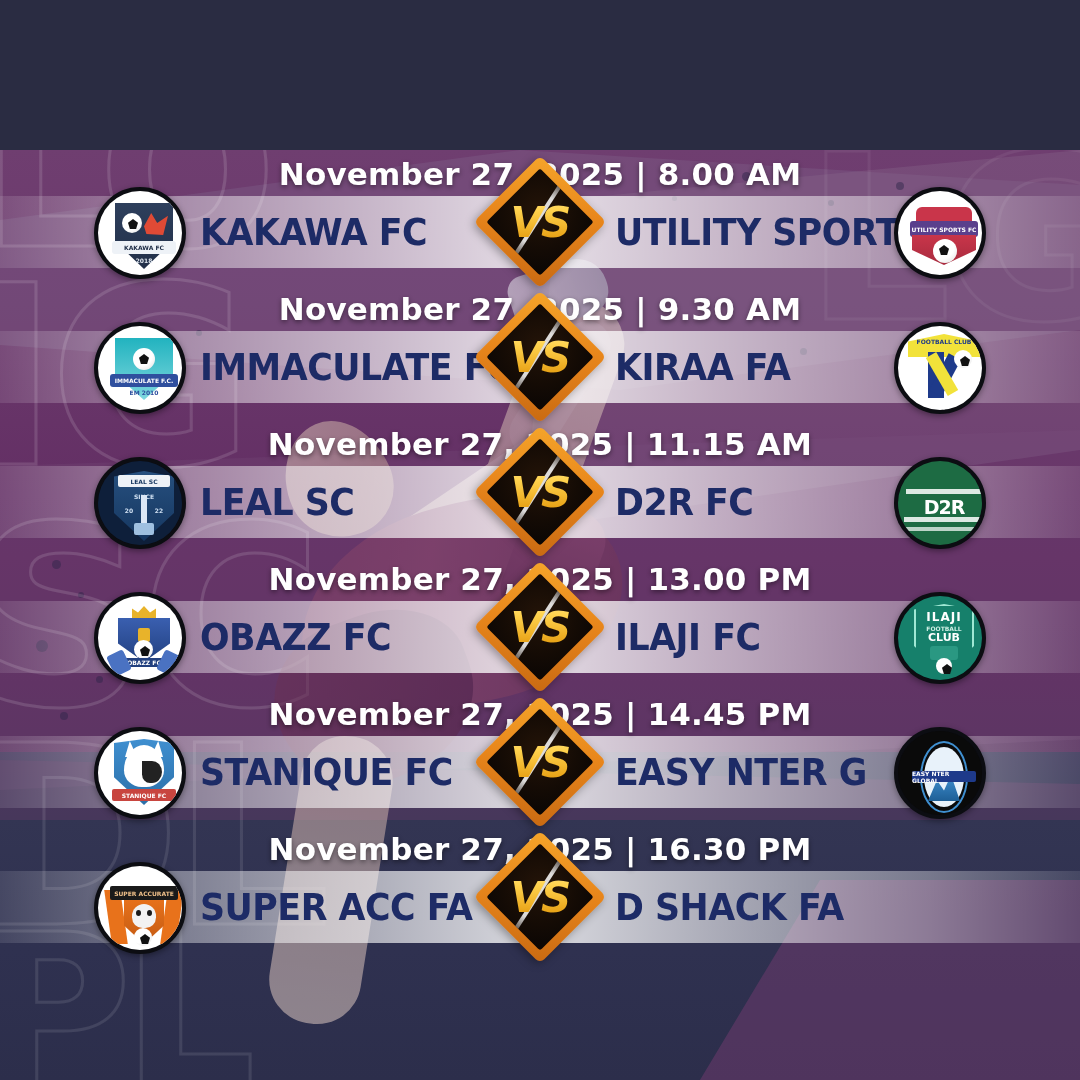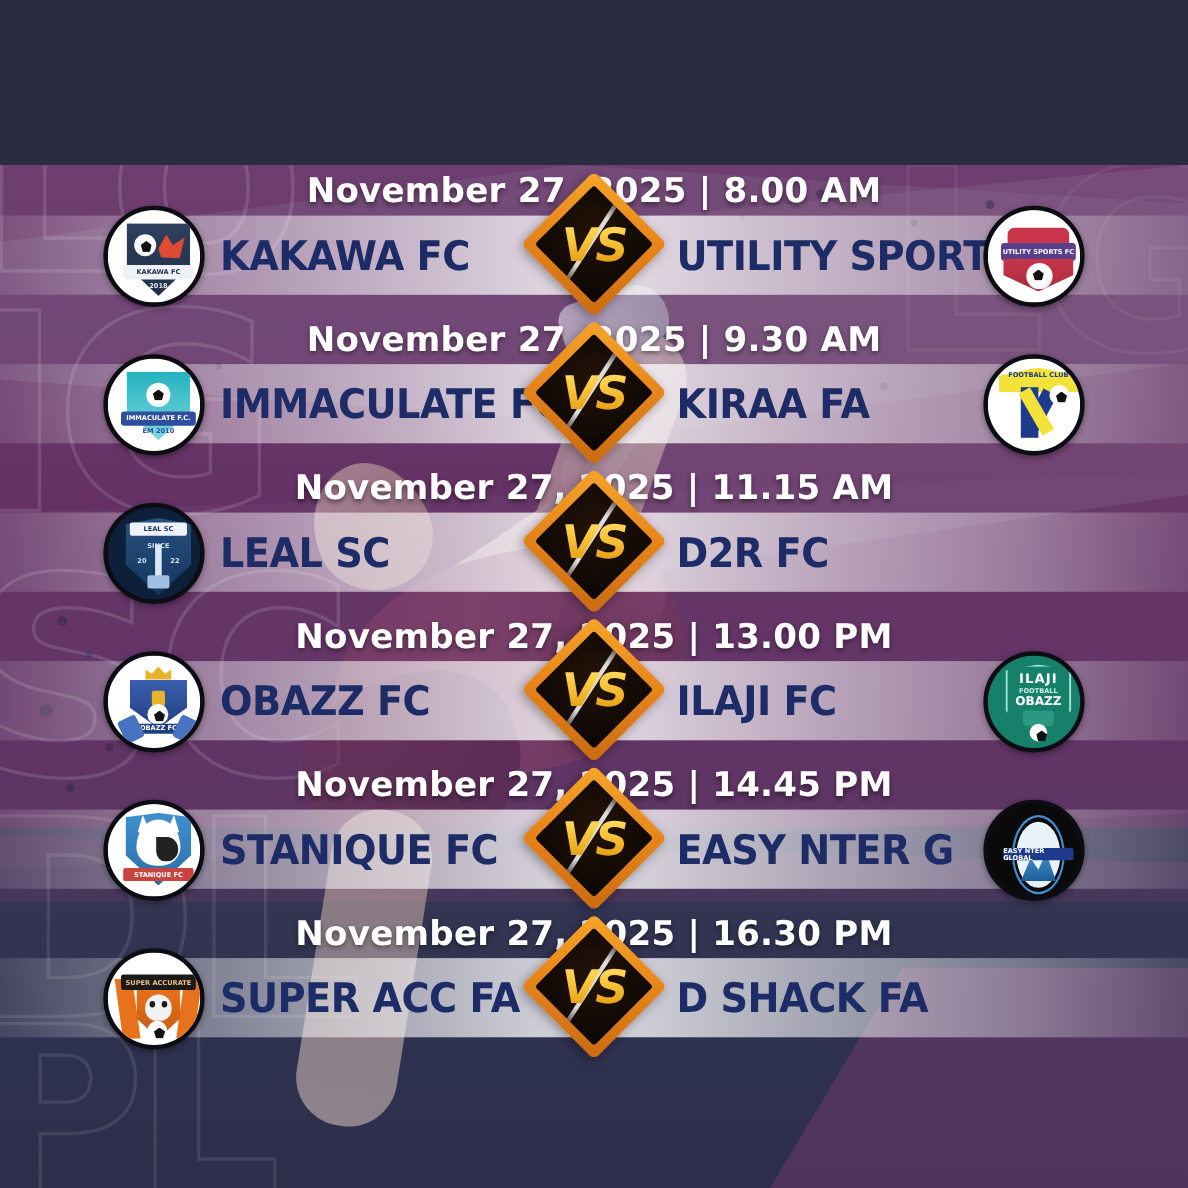--- a/index.html
+++ b/index.html
@@ -400,20 +400,28 @@
         </div>
       </div>
       <div class="team-name team-left">LEAL SC</div>
       <div class="vs">
         <div class="vs-inner">
           <div class="vs-slash"></div>
           <div class="vs-text">VS</div>
         </div>
       </div>
       <div class="team-name team-right">D2R FC</div>
+      <div class="logo logo-r">
+        <div class="logo-inner" style="background:#1d6b43;">
+          <div style="position:absolute;left:8px;top:28px;width:76px;height:5px;background:#fff;opacity:.85;"></div>
+          <div style="position:absolute;left:6px;top:56px;width:80px;height:5px;background:#fff;opacity:.85;"></div>
+          <div style="position:absolute;left:6px;top:66px;width:80px;height:4px;background:#fff;opacity:.7;"></div>
+          <div style="position:absolute;left:12px;top:36px;width:68px;height:20px;color:#fff;font-family:'DejaVu Sans',sans-serif;font-weight:700;font-size:19px;letter-spacing:-1px;display:flex;align-items:center;justify-content:center;">D2R</div>
+        </div>
+      </div>
     </div>
 
     <div class="match">
       <div class="band"></div>
       <div class="datetime">November 27, 2025 | 13.00 PM</div>
       <div class="logo logo-l">
         <div class="logo-inner" style="background:#fff;">
           <div style="position:absolute;left:34px;top:10px;width:24px;height:12px;background:#e8b32a;clip-path:polygon(0 100%,0 20%,25% 55%,50% 0,75% 55%,100% 20%,100% 100%);"></div>
           <div style="position:absolute;left:20px;top:22px;width:52px;height:44px;background:linear-gradient(180deg,#3a5fb0,#22407f);clip-path:polygon(50% 0,100% 0,100% 58%,50% 100%,0 58%,0 0);"></div>
           <div style="position:absolute;left:40px;top:32px;width:12px;height:14px;background:#e8b32a;border-radius:2px;"></div>
@@ -429,21 +437,21 @@
           <div class="vs-slash"></div>
           <div class="vs-text">VS</div>
         </div>
       </div>
       <div class="team-name team-right">ILAJI FC</div>
       <div class="logo logo-r">
         <div class="logo-inner" style="background:#16806b;">
           <div style="position:absolute;left:16px;top:8px;width:60px;height:70px;border:2px solid #9fe8d4;clip-path:polygon(50% 0,100% 8%,100% 60%,50% 100%,0 60%,0 8%);"></div>
           <div style="position:absolute;left:18px;top:14px;width:56px;height:14px;color:#fff;font-size:12px;font-weight:700;font-family:'DejaVu Sans',sans-serif;display:flex;align-items:center;justify-content:center;letter-spacing:1px;">ILAJI</div>
           <div style="position:absolute;left:18px;top:28px;width:56px;height:8px;color:#cfeee4;display:flex;align-items:center;justify-content:center;" class="tiny2">FOOTBALL</div>
-          <div style="position:absolute;left:18px;top:35px;width:56px;height:13px;color:#fff;font-size:11px;font-weight:700;font-family:'DejaVu Sans',sans-serif;display:flex;align-items:center;justify-content:center;">OBAZZ</div>
+          <div style="position:absolute;left:18px;top:35px;width:56px;height:13px;color:#fff;font-size:11px;font-weight:700;font-family:'DejaVu Sans',sans-serif;display:flex;align-items:center;justify-content:center;">CLUB</div>
           <div style="position:absolute;left:32px;top:50px;width:28px;height:14px;background:#2f9e88;border-radius:3px;opacity:.8;"></div>
           <div class="ball" style="position:absolute;left:38px;top:62px;width:16px;height:16px;"></div>
         </div>
       </div>
     </div>
 
     <div class="match">
       <div class="band"></div>
       <div class="datetime">November 27, 2025 | 14.45 PM</div>
       <div class="logo logo-l">

